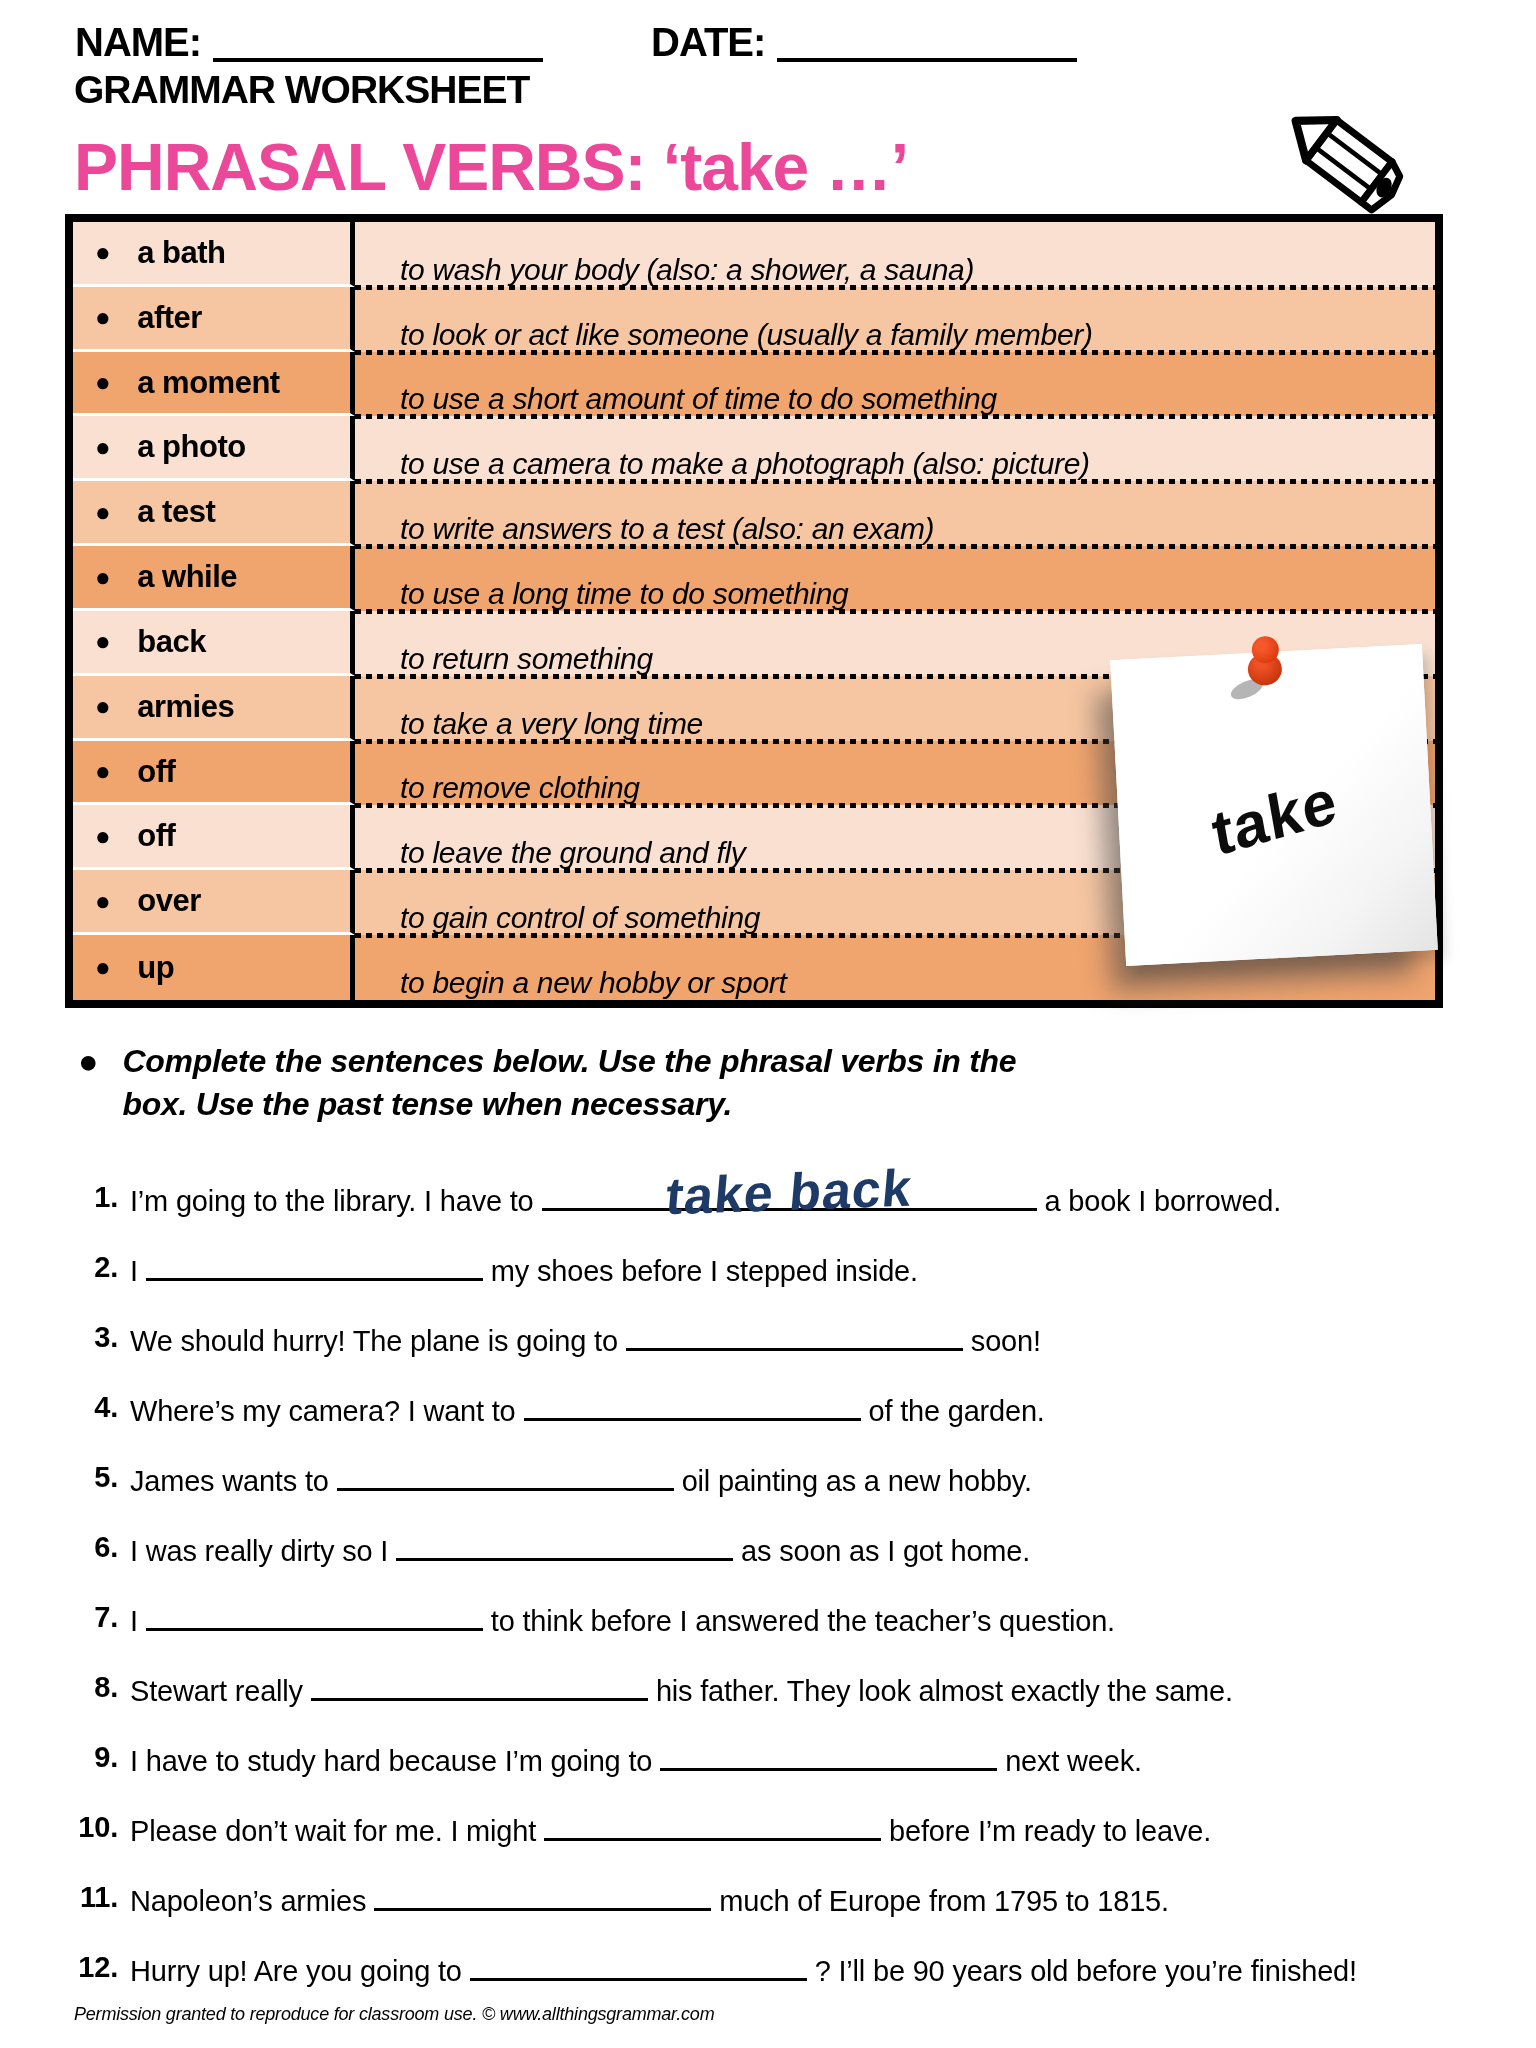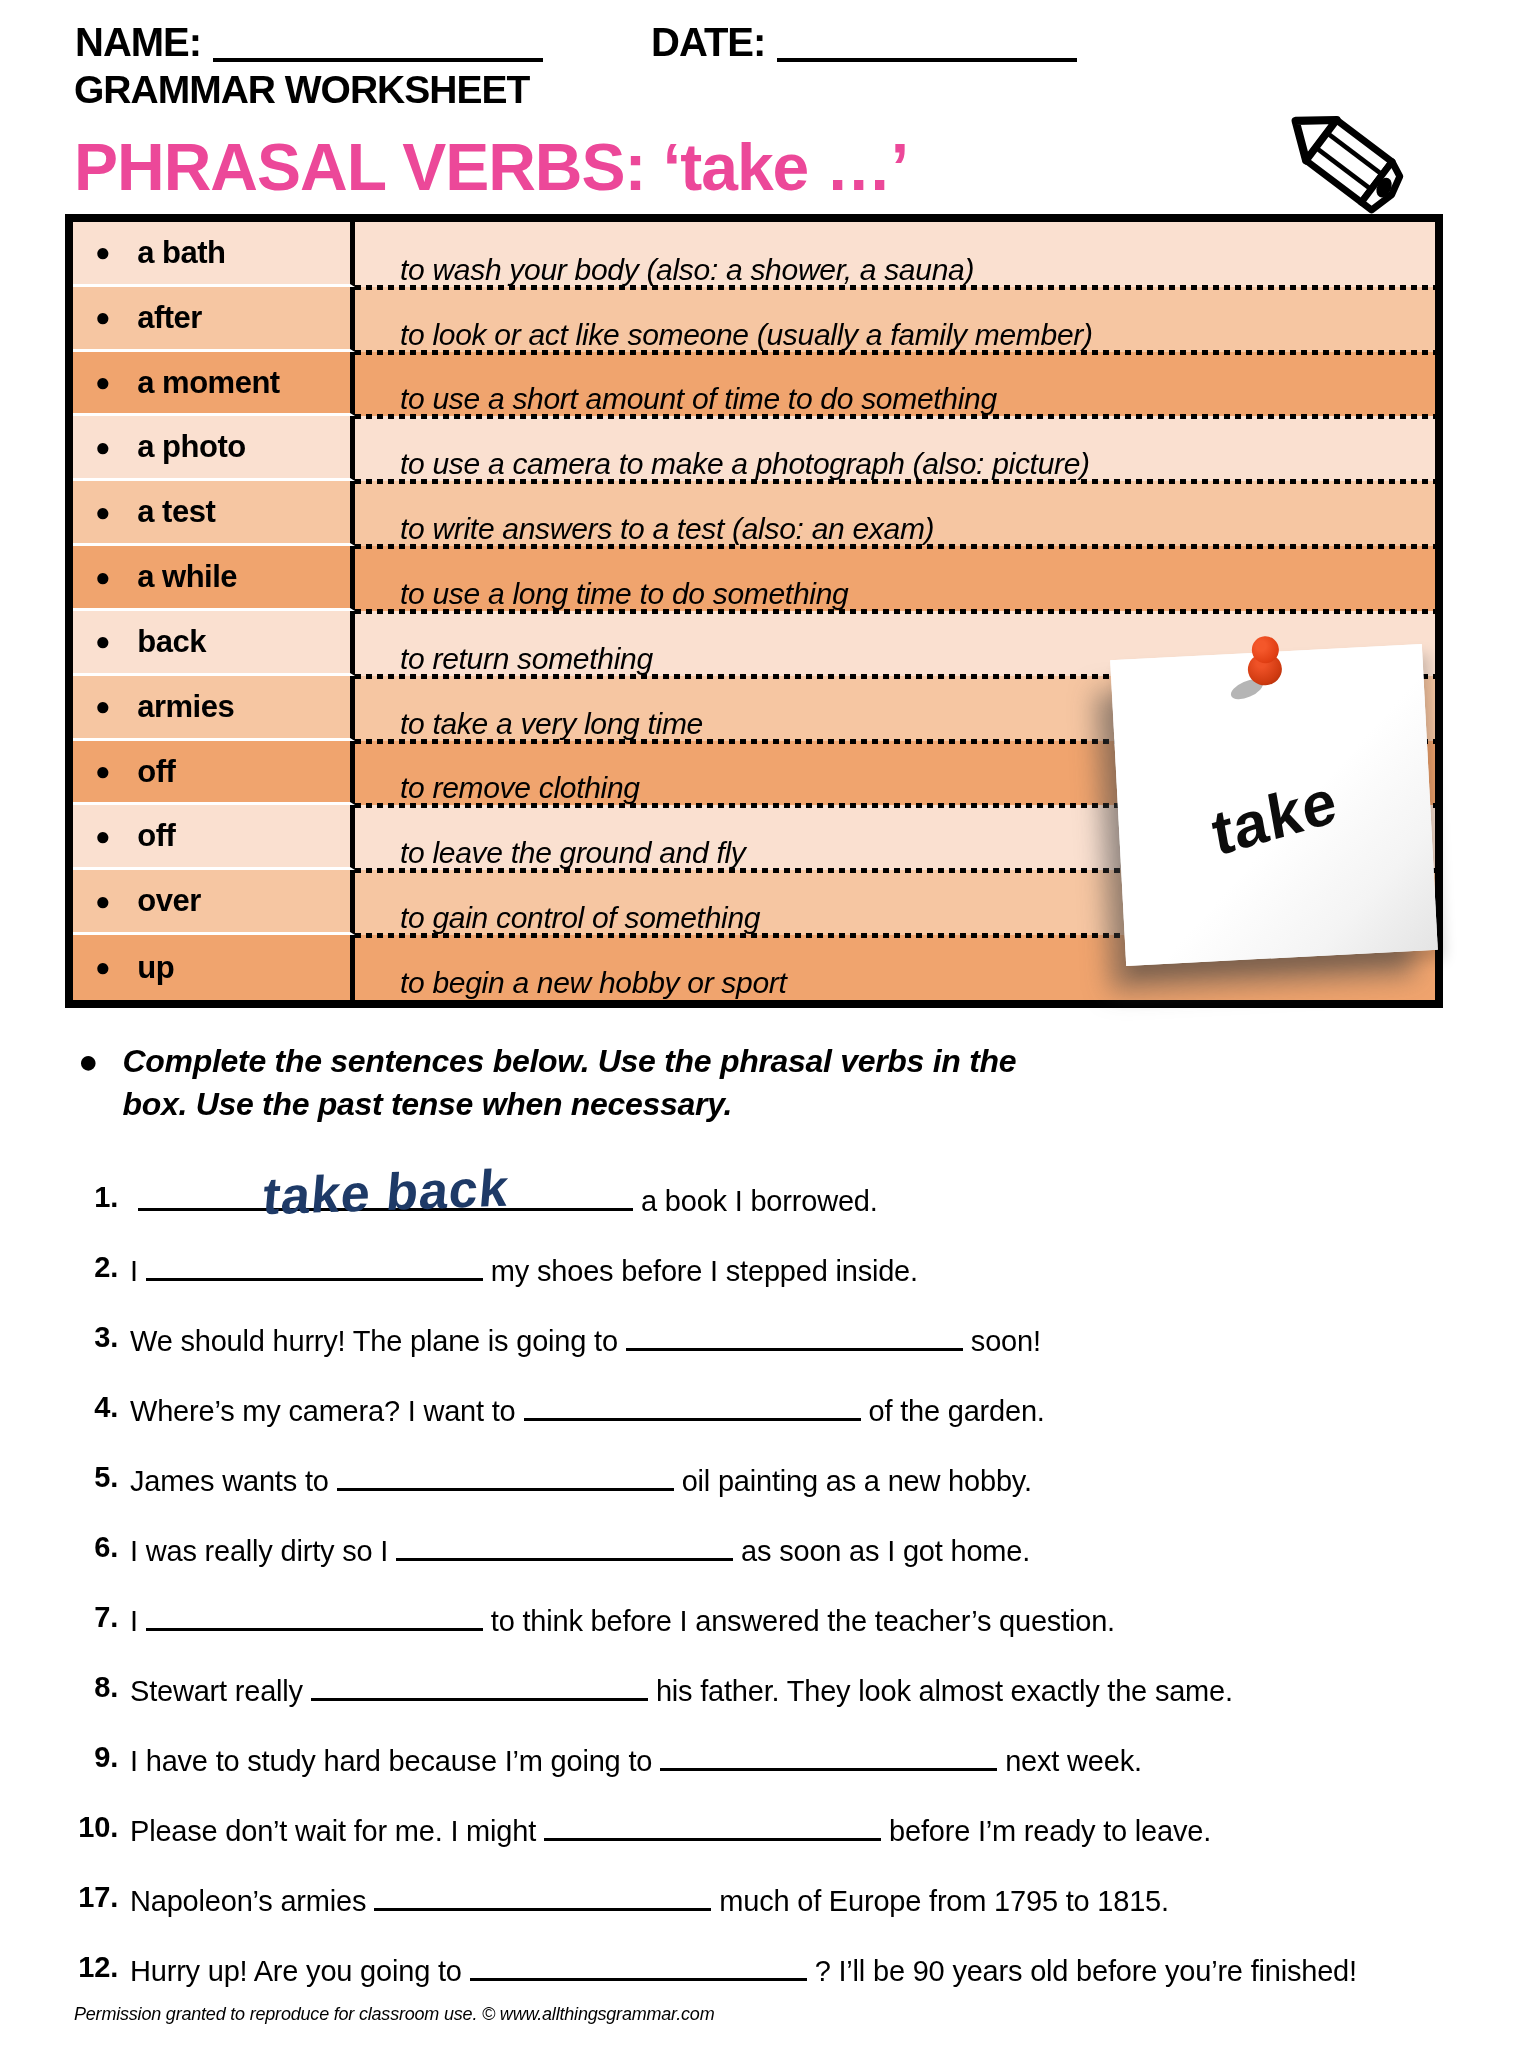--- a/index.html
+++ b/index.html
@@ -227,21 +227,21 @@
 
   <div class="instructions">
     <span class="big-bullet">●</span>
     <div class="instr-text">Complete the sentences below.  Use the phrasal verbs in the box.  Use the past tense when necessary.</div>
   </div>
 
   <div class="exercise">
   <div class="ex-item">
     <span class="ex-num">1.</span>
     <div class="ex-text">
-      <span class="blank wide"><span class="answer">take back</span></span><span class="ex-post">a book I borrowed.</span>
+      <span class="ex-pre">I’m going to the library.  I have to</span><span class="blank wide"><span class="answer">take back</span></span><span class="ex-post">a book I borrowed.</span>
     </div>
   </div>
 
   <div class="ex-item">
     <span class="ex-num">2.</span>
     <div class="ex-text">
       <span class="ex-pre">I</span><span class="blank"></span><span class="ex-post">my shoes before I stepped inside.</span>
     </div>
   </div>
 
@@ -295,21 +295,21 @@
   </div>
 
   <div class="ex-item">
     <span class="ex-num">10.</span>
     <div class="ex-text">
       <span class="ex-pre">Please don’t wait for me.  I might</span><span class="blank"></span><span class="ex-post">before I’m ready to leave.</span>
     </div>
   </div>
 
   <div class="ex-item">
-    <span class="ex-num">17.</span>
+    <span class="ex-num">11.</span>
     <div class="ex-text">
       <span class="ex-pre">Napoleon’s armies</span><span class="blank"></span><span class="ex-post">much of Europe from 1795 to 1815.</span>
     </div>
   </div>
 
   <div class="ex-item">
     <span class="ex-num">12.</span>
     <div class="ex-text">
       <span class="ex-pre">Hurry up!  Are you going to</span><span class="blank"></span><span class="ex-post">?  I’ll be 90 years old before you’re finished!</span>
     </div>

